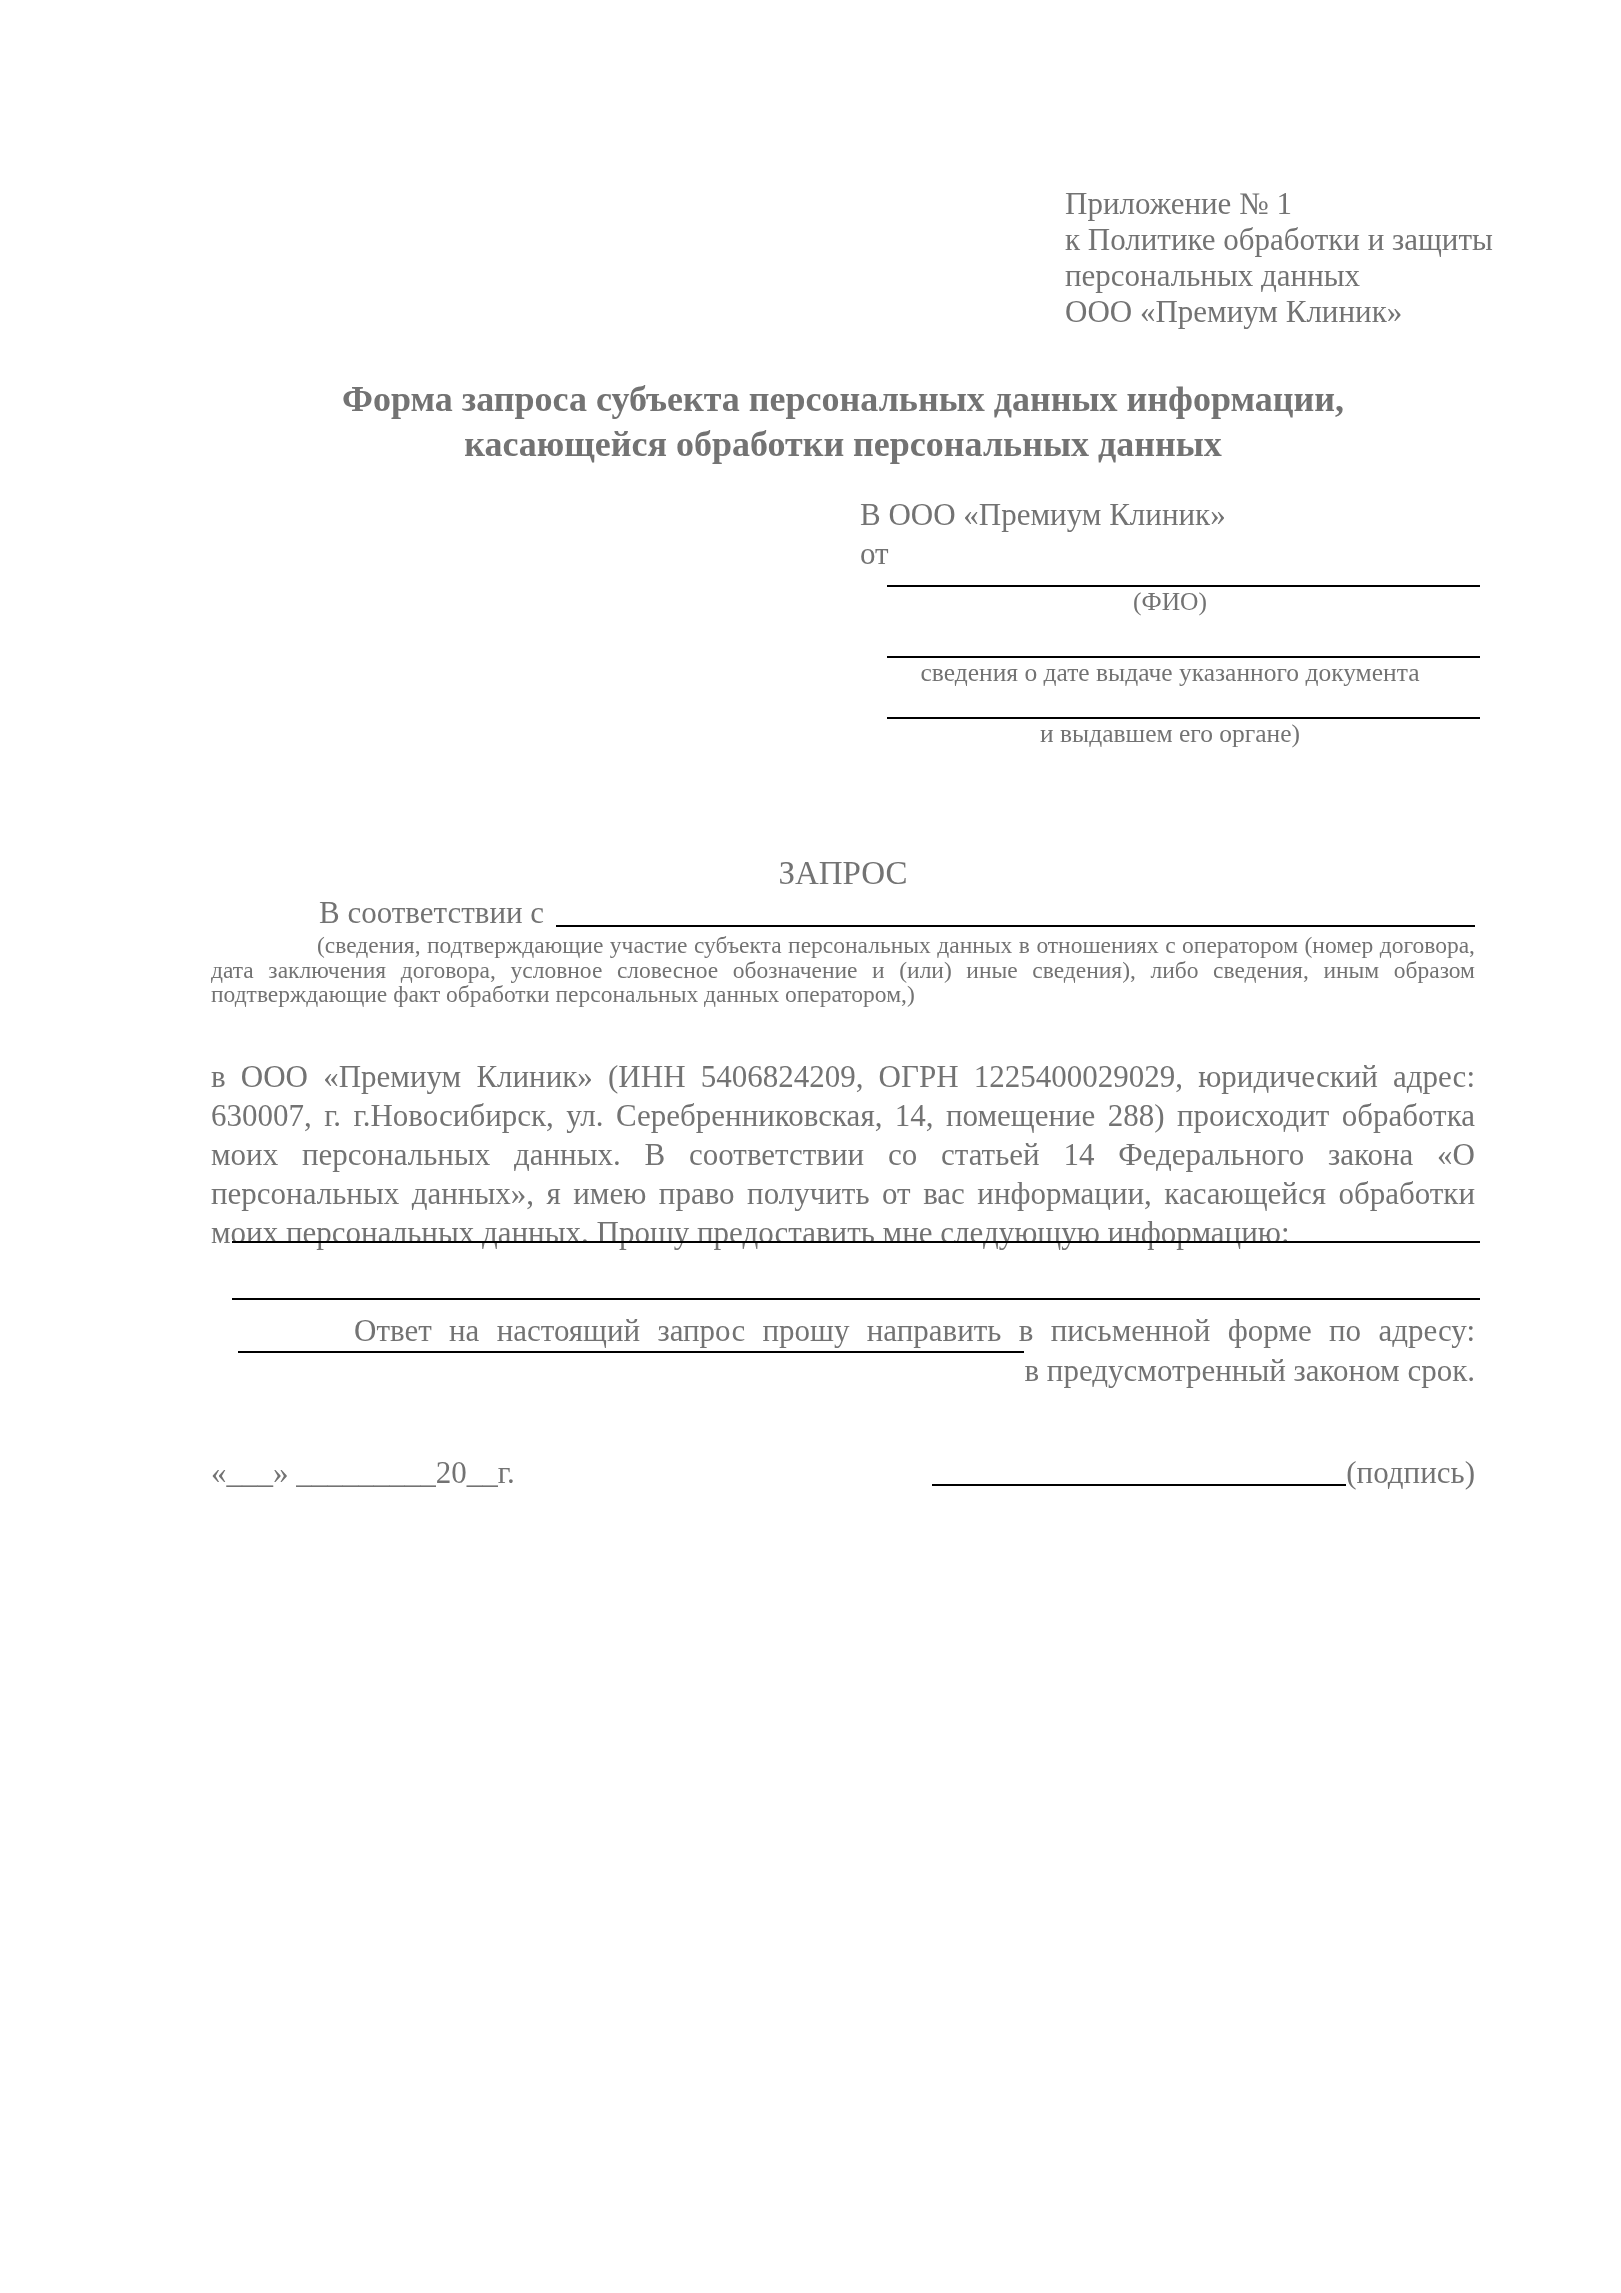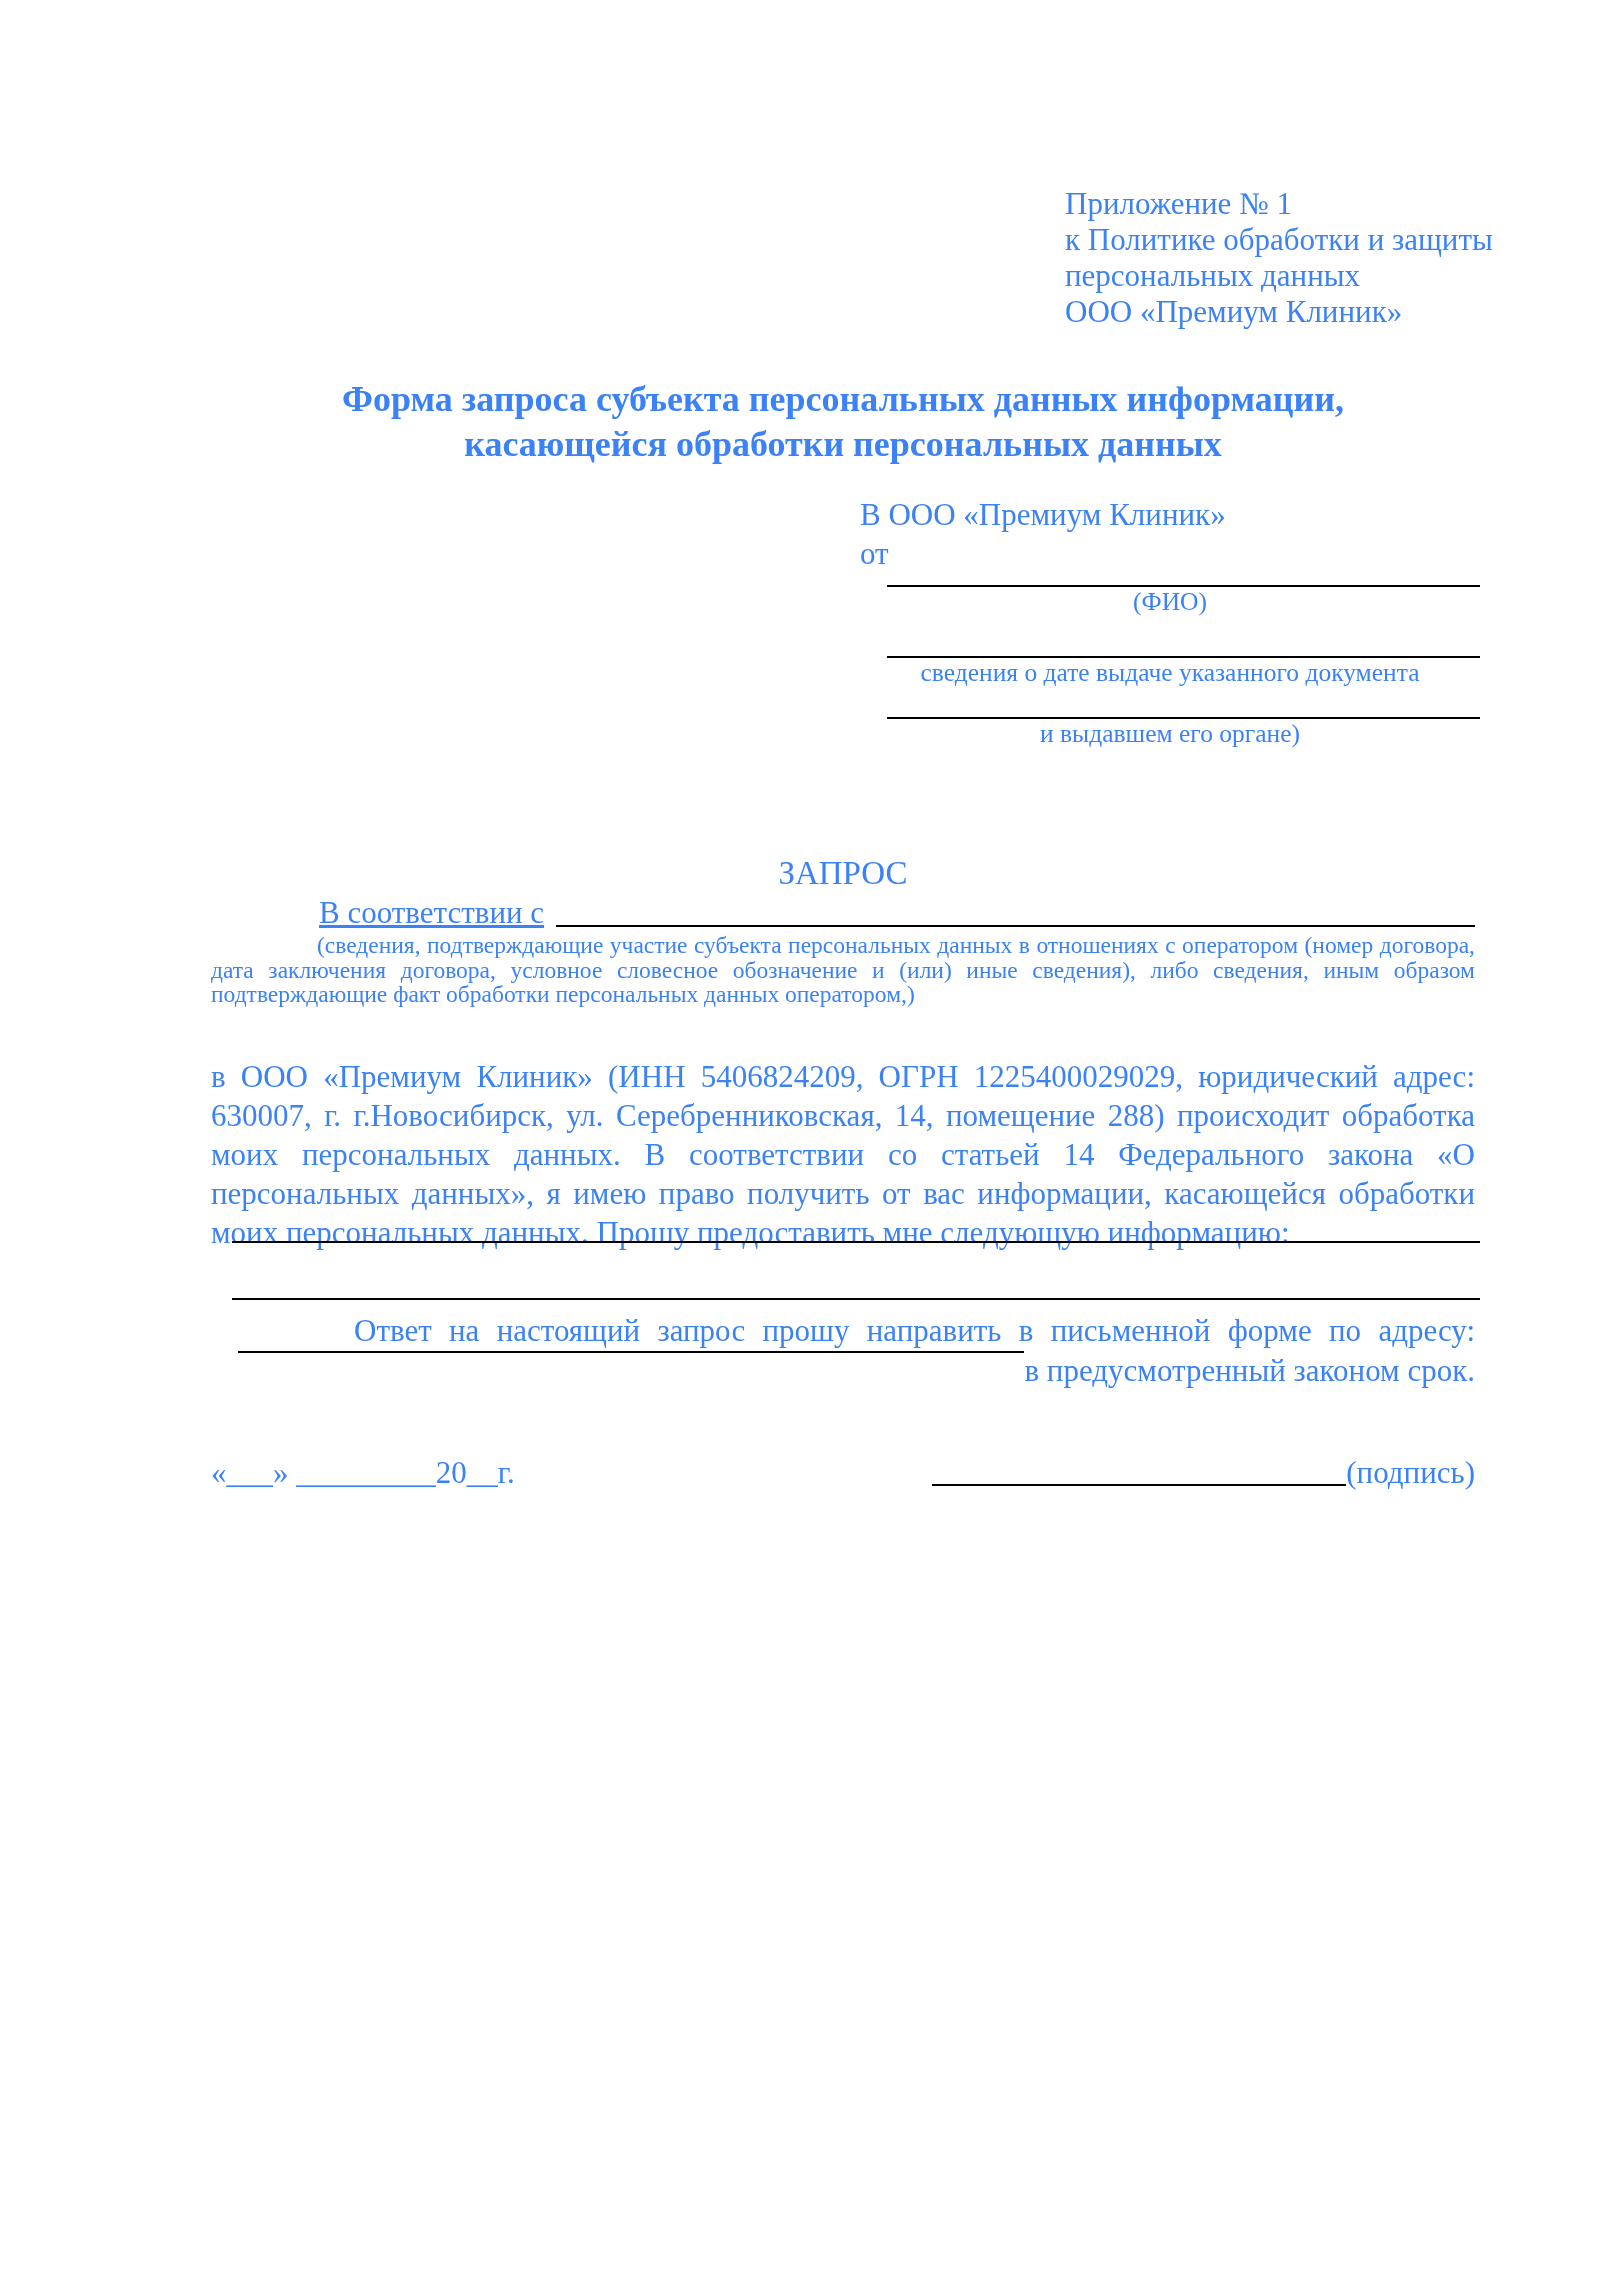--- a/index.html
+++ b/index.html
@@ -1,21 +1,21 @@
 <!DOCTYPE html>
 <html lang="ru"><head>
 <meta charset="utf-8">
 <style>
   html,body { margin:0; padding:0; background:#ffffff; }
   .page {
     position:relative;
     width:1621px;
     height:2294px;
     background:#ffffff;
-    color:#3b82f6;
+    color:#737373;
     font-family:"Liberation Serif","DejaVu Serif",serif;
     overflow:hidden;
   }
 
   
   .appendix { position:absolute; left:1065px; top:186px; font-size:31px; line-height:36px; }
 
   
   .doc-title {
     position:absolute; left:211px; top:377px; width:1264px;
@@ -28,21 +28,21 @@
   .addr-field.f1 .addr-line { height:11.8px; }
   .addr-field.f2 .addr-line { height:28px; }
   .addr-field.f3 .addr-line { height:40px; }
   .addr-field.f4 .addr-line { height:30px; }
   .addr-caption { font-size:25.5px; line-height:29px; text-align:center; }
 
   .zapros { position:absolute; left:211px; top:855px; width:1264px; text-align:center; font-size:33px; }
 
   .intro-row {
     position:absolute; left:211px; top:894px; width:1264px;
-    display:flex; align-items:flex-end; font-size:31px; line-height:37px;text-decoration:underline;
+    display:flex; align-items:flex-end; font-size:31px; line-height:37px;
   }
   .intro-label { padding-left:108px; padding-right:11.8px; white-space:nowrap; }
   .fill-line { flex:1; border-bottom:2.9px solid #000; margin-bottom:3.9px; }
 
   .intro-caption {
     position:absolute; left:211px; top:933px; width:1264px;
     font-size:23.5px; line-height:24.5px; text-align:justify; text-indent:106px;
   }
 
   .body-par {

